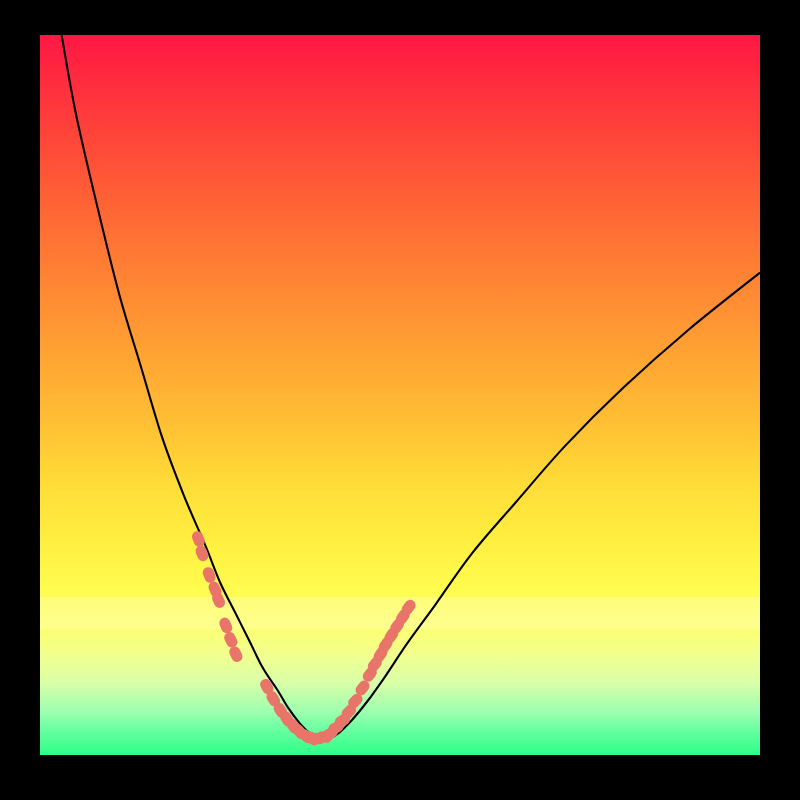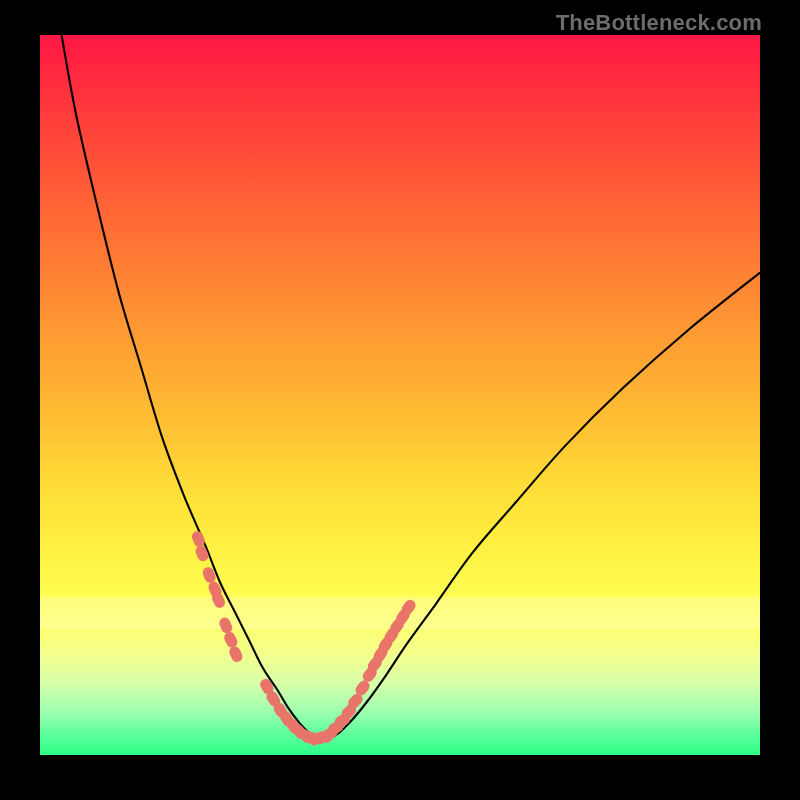--- a/index.html
+++ b/index.html
@@ -75,21 +75,20 @@
     top: 0;
     width: 720px;
     height: 720px;
   }
 </style>
 </head>
 <body>
 
 <div class="frame">
 
-  <div class="watermark">TheBottleneck.com</div>
 
   <div class="plot-area">
     <div class="gradient-bg"></div>
 
     <div id="bands-container">
         <div class="blank-band" style="top: 561.6px; height: 32.4px; background: rgba(255, 255, 255, 0.22);"></div>
       </div>
 
     <svg class="overlay" viewBox="0 0 720 720" preserveAspectRatio="none">
       <path id="curve-path" fill="none" stroke-width="2.1" d="M21.599999999999998,0 C24,13.200000000000008 30,50.40000000000005 36,79.20000000000005 C42,108.00000000000004 50.4,142.79999999999995 57.6,172.79999999999995 C64.8,202.79999999999995 72,232.79999999999998 79.2,259.2 C86.4,285.6 93.60000000000001,307.2 100.80000000000001,331.2 C108.00000000000001,355.2 115.2,381.59999999999997 122.4,403.2 C129.6,424.8 136.8,442.8 144,460.8 C151.2,478.8 159.6,496.80000000000007 165.6,511.20000000000005 C171.6,525.6 175.2,536.4000000000001 180,547.2 C184.8,558 189.60000000000002,566.4 194.4,576 C199.2,585.6 204,595.1999999999999 208.79999999999998,604.8 C213.59999999999997,614.4 218.39999999999998,625.2 223.2,633.6 C228,642 233.40000000000003,648.6 237.60000000000002,655.2 C241.8,661.8000000000001 244.79999999999998,667.8000000000001 248.39999999999998,673.2 C251.99999999999997,678.6 255.6,683.4000000000001 259.2,687.6 C262.8,691.8 266.4,695.64 270,698.4 C273.6,701.16 276.6,703.8 280.8,704.16 C285,704.52 290.4,703.3199999999999 295.2,700.56 C300,697.8 304.20000000000005,693.36 309.6,687.6 C315,681.84 321.6,673.8 327.6,666 C333.6,658.2 339,650.4 345.59999999999997,640.8 C352.19999999999993,631.1999999999999 358.79999999999995,620.4 367.2,608.4 C375.6,596.4 385.20000000000005,583.8 396.00000000000006,568.8 C406.80000000000007,553.8 418.8,535.1999999999999 432,518.4 C445.2,501.59999999999997 459.6,486 475.20000000000005,468 C490.80000000000007,450 507.6,429.59999999999997 525.6,410.4 C543.6,391.2 562.8000000000001,372 583.2,352.8 C603.6,333.6 625.2,314.40000000000003 648,295.20000000000005 C670.8,276.00000000000006 708,247.2 720,237.59999999999997" stroke="#000000"></path>

